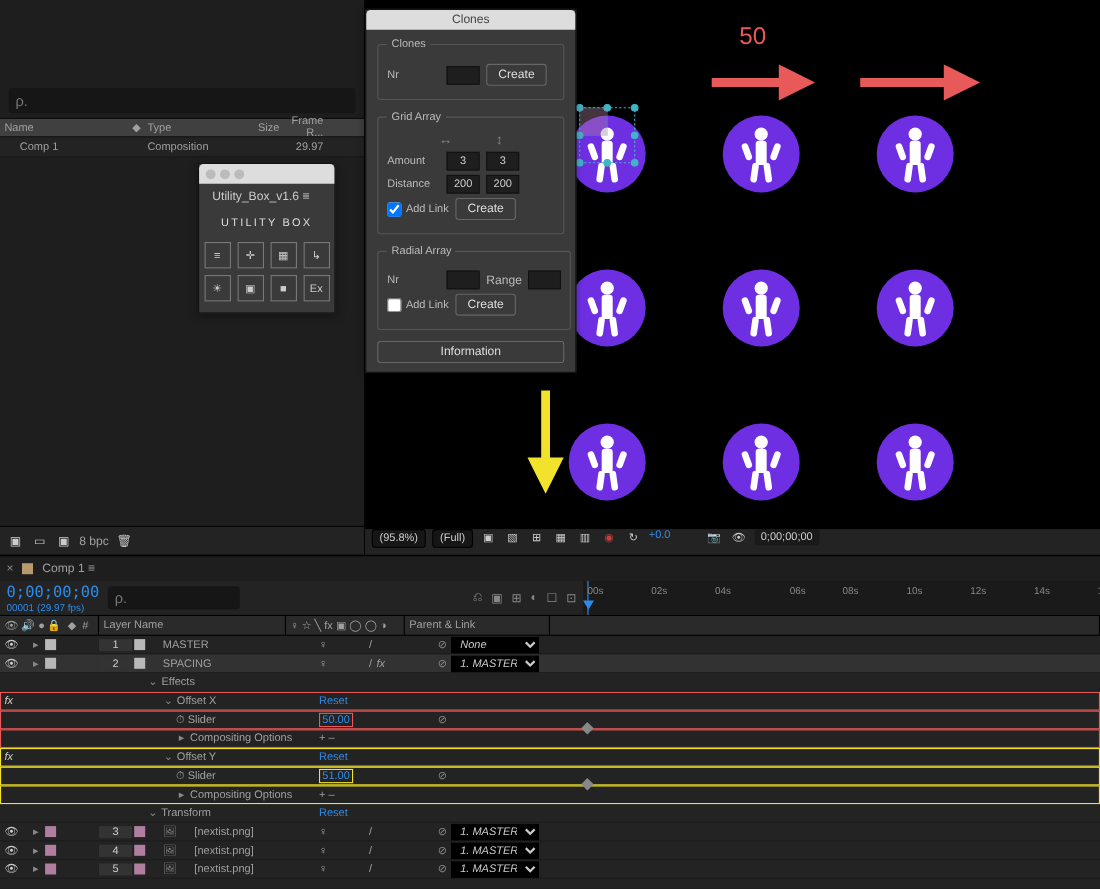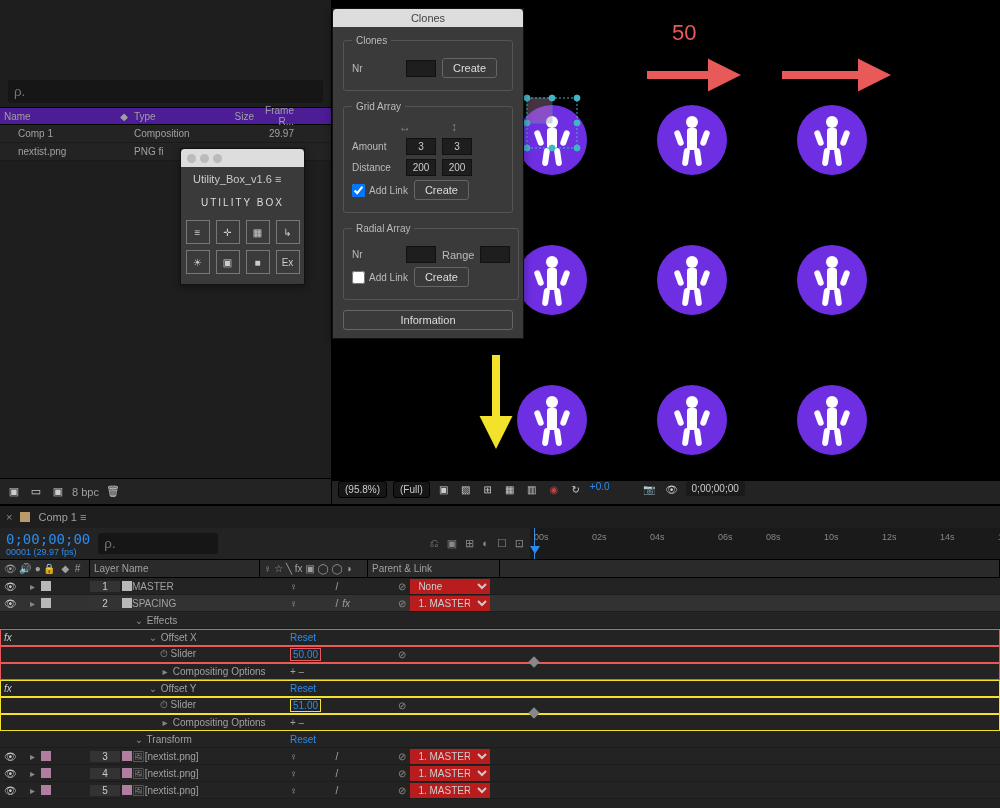--- a/index.html
+++ b/index.html
@@ -5,21 +5,21 @@
 * { margin:0; padding:0; box-sizing:border-box; font-family:'Segoe UI',Arial,sans-serif; }
 body { background:#1e1e1e; color:#a0a0a0; font-size:11px; width:1000px; height:808px; overflow:hidden; position:relative; }
 
 
 .top { display:flex; height:504px; }
 .left-col { width:332px; display:flex; flex-direction:column; border-right:1px solid #000; }
 .proj { flex:1; display:flex; flex-direction:column; }
 .search { margin:80px 8px 4px 8px; }
 .search input { background:#161616; border:none; color:#ccc; padding:4px 6px; width:100%; border-radius:3px; }
 .hdr-row, .row { display:flex; align-items:center; height:18px; padding-left:4px; font-size:10px; }
-.hdr-row { background:#4c1d95; border-top:1px solid #000; border-bottom:1px solid #000; }
+.hdr-row { background:#404040; border-top:1px solid #000; border-bottom:1px solid #000; }
 .col-name{width:110px;} .col-tag{width:20px;text-align:center;} .col-type{width:80px;} .col-size{width:40px;text-align:right;} .col-frame{width:40px;text-align:right;}
 .row { background:#232323; border-bottom:1px solid #1a1a1a; }
 .row .ic{width:14px;height:14px;background:#888;margin-right:4px;border-radius:2px;}
 .row .swatch{width:10px;height:10px;margin-right:4px;}
 .tw{display:inline-block;width:10px;color:#888;}
 .proj-footer{height:26px;background:#232323;border-top:1px solid #000;display:flex;align-items:center;gap:6px;padding:0 6px;}
 .proj-footer .ic,.comp-footer .ic{width:16px;height:16px;display:flex;align-items:center;justify-content:center;color:#ccc;}
 
 
 .panel-float{position:absolute;background:#3a3a3a;border:1px solid #111;box-shadow:0 2px 8px rgba(0,0,0,.4);}
@@ -70,37 +70,37 @@
 
 .tl-cols{height:18px;display:flex;background:#2a2a2a;font-size:10px;border-bottom:1px solid #000;}
 .tl-cols >div{display:flex;align-items:center;padding-left:4px;border-right:1px solid #000;}
 .c-sw{width:90px;} .c-num{width:30px;justify-content:center;} .c-layer{width:170px;} .c-mode{width:108px;} .c-pl{width:132px;} .c-track{flex:1;}
 
 .tl-body{flex:1;overflow:hidden;}
 .tl-row{display:flex;height:17px;font-size:10px;border-bottom:1px solid #1c1c1c;align-items:center;}
 .tl-row.sel{background:#323232;}
 .tl-row .c-sw{display:flex;gap:4px;align-items:center;padding-left:4px;}
 .tl-row .c-num{background:#333;text-align:center;justify-content:center;display:flex;color:#ccc;}
-.tl-row .c-layer{display:flex;align-items:center;gap:0;padding-left:2px;}
+.tl-row .c-layer{display:flex;align-items:center;gap:16px;padding-left:2px;}
 .tl-row .c-mode{display:flex;align-items:center;gap:4px;}
 .tl-row .c-pl{display:flex;align-items:center;gap:4px;}
 .tl-row .c-track{position:relative;}
 .tl-row .bar{position:absolute;left:4px;right:0;top:1px;bottom:1px;border-radius:2px;}
 .label-chip{width:10px;height:10px;}
 .sw-eye{color:#ccc;}
 .blue-val{color:#2d8ceb;}
 .link-ic{color:#888;}
 .reset{color:#2d8ceb;}
 .tw2{display:inline-block;width:10px;text-align:center;color:#888;}
 .hl-red{outline:1px solid #e85959;outline-offset:-1px;}
 .hl-yellow{outline:1px solid #f2e22c;outline-offset:-1px;}
 .hl-red-box{border:1px solid #e85959;padding:0 2px;}
 .hl-yel-box{border:1px solid #f2e22c;padding:0 2px;}
 .diamond{position:absolute;left:0;top:4px;width:8px;height:8px;background:#888;transform:rotate(45deg);}
-.pl-drop{background:#b91c1c;border:none;color:#ccc;padding:1px 4px;font-size:10px;width:80px;}
+.pl-drop{background:#000000;border:none;color:#ccc;padding:1px 4px;font-size:10px;width:80px;font-style:italic;}
 .indent1{padding-left:12px;} .indent2{padding-left:26px;} .indent3{padding-left:38px;}
 .stopwatch{color:#999;}
 </style>
 </head>
 <body>
 
 <div class="top">
   <div class="left-col">
     <div class="proj">
       <div class="search"><input placeholder="ρ." style=""></div>
@@ -111,27 +111,20 @@
         <div class="col-size">Size</div>
         <div class="col-frame">Frame R...</div>
       </div>
       <div id="proj-rows">
           <div class="row">
             <div class="col-name"><span class="tw"></span><span class="ic" style="background:#555"></span>Comp 1</div>
             <div class="col-tag"><span class="swatch" style="background:#b07fa0"></span></div>
             <div class="col-type">Composition</div>
             <div class="col-size"></div>
             <div class="col-frame">29.97</div>
-          </div>
-          <div class="row">
-            <div class="col-name"><span class="tw"></span><span class="ic" style="background:#555"></span>nextist.png</div>
-            <div class="col-tag"><span class="swatch" style="background:#b07fa0"></span></div>
-            <div class="col-type">PNG fi</div>
-            <div class="col-size"></div>
-            <div class="col-frame"></div>
           </div>
         </div>
       <div style="flex:1"></div>
       <div class="proj-footer">
         <span class="ic">▣</span>
         <span class="ic">▭</span>
         <span class="ic">▣</span>
         <span>8 bpc</span>
         <span class="ic">🗑</span>
       </div>

